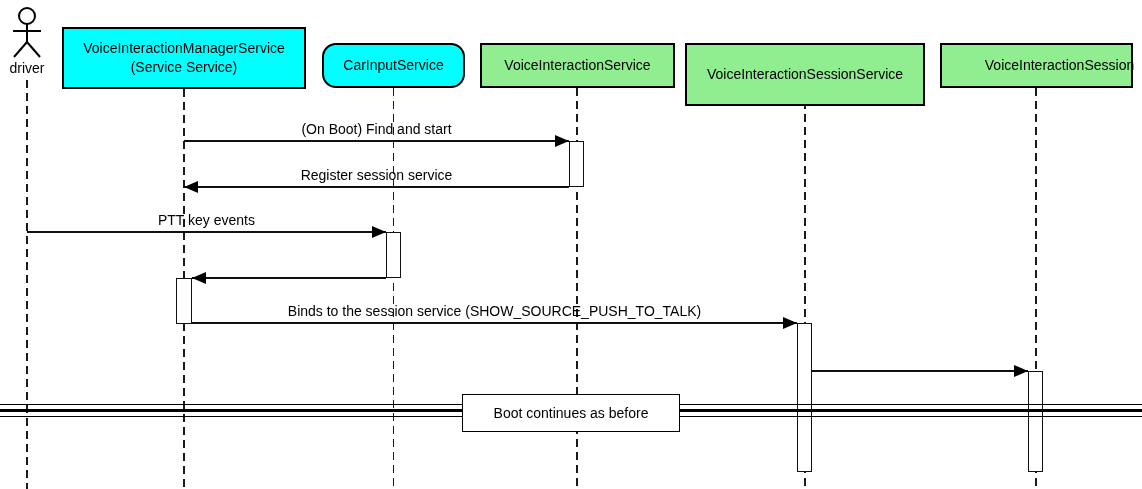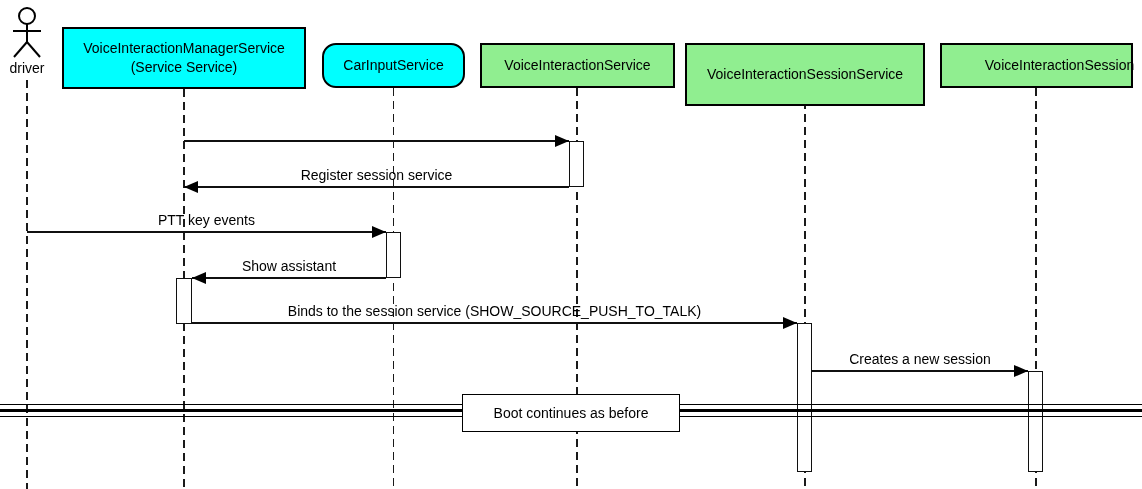--- a/index.html
+++ b/index.html
@@ -73,40 +73,39 @@
   <div class="pbox fill-green" style="left:940px; top:43px; width:193px; height:45px;padding-left:46px;">
     <div>VoiceInteractionSession</div>
   </div>
 
   <div class="bar" style="left:569px; top:141px; width:15px; height:46px;"></div>
   <div class="bar" style="left:386px; top:232px; width:15px; height:46px;"></div>
   <div class="bar" style="left:176px; top:278px; width:16px; height:46px;"></div>
   <div class="bar" style="left:797px; top:323px; width:15px; height:149px;"></div>
   <div class="bar" style="left:1028px; top:371px; width:15px; height:101px;"></div>
 
+  <div class="msg-label" style="left:184px; top:121px; width:385px;">(On Boot) Find and start</div>
   <div class="msg-line" style="left:184px; top:140.2px; width:385px;"></div>
   <div class="arrow-r" style="left:555px; top:135px;"></div>
 
   <div class="msg-label" style="left:184px; top:167px; width:385px;">Register session service</div>
   <div class="msg-line" style="left:184px; top:186.2px; width:385px;"></div>
   <div class="arrow-l" style="left:184px; top:181px;"></div>
 
   <div class="msg-label" style="left:27px; top:212px; width:359px;">PTT key events</div>
   <div class="msg-line" style="left:27px; top:231.2px; width:359px;"></div>
   <div class="arrow-r" style="left:372px; top:226px;"></div>
 
-  <div class="msg-label" style="left:192px; top:258px; width:194px;">Show assistant</div>
   <div class="msg-line" style="left:192px; top:277.2px; width:194px;"></div>
   <div class="arrow-l" style="left:192px; top:272px;"></div>
 
   <div class="msg-label" style="left:192px; top:303px; width:605px;">Binds to the session service (SHOW_SOURCE_PUSH_TO_TALK)</div>
   <div class="msg-line" style="left:192px; top:322.2px; width:605px;"></div>
   <div class="arrow-r" style="left:783px; top:317px;"></div>
 
-  <div class="msg-label" style="left:812px; top:351px; width:216px;">Creates a new session</div>
   <div class="msg-line" style="left:812px; top:370.2px; width:216px;"></div>
   <div class="arrow-r" style="left:1014px; top:365px;"></div>
 
   <div class="divider-band">
     <div class="mid"></div>
   </div>
   <div class="divider-box">
     <span>Boot continues as before</span>
   </div>
 

